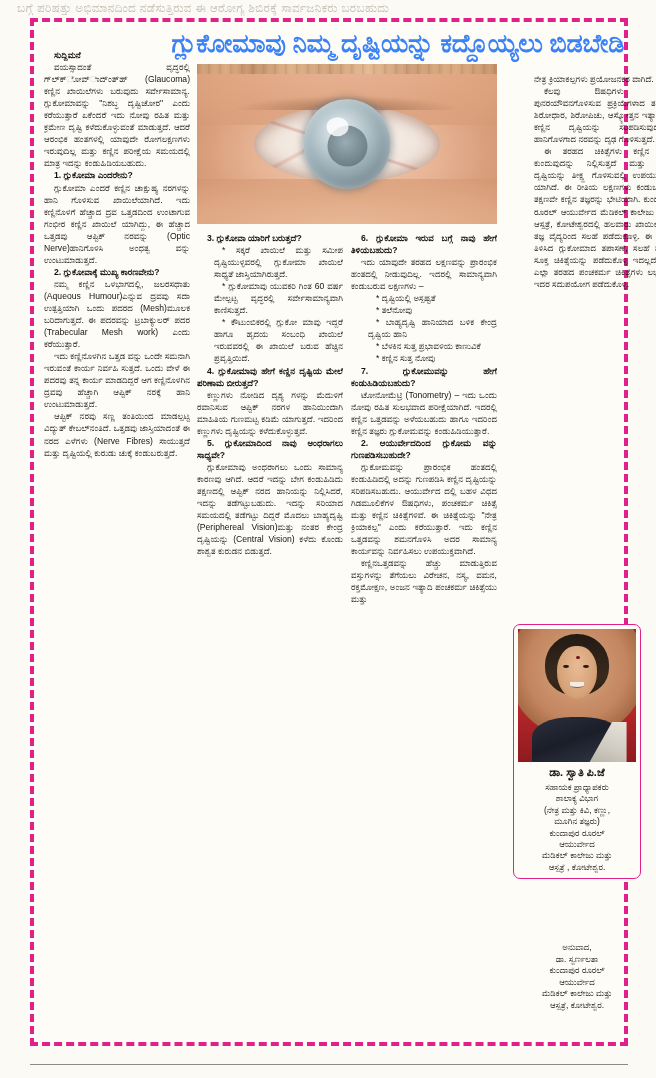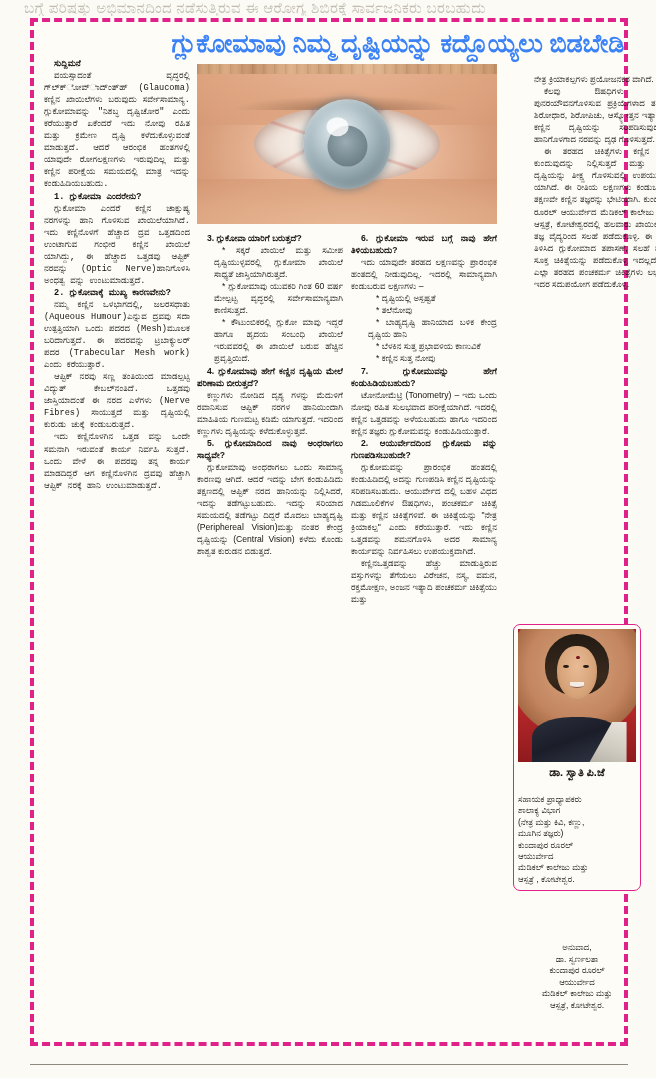--- a/index.html
+++ b/index.html
@@ -13,25 +13,25 @@
     position: relative;
     width: 656px; height: 1078px;
     background: #fbfaf4;
   }
 
   
   .bleed-strip {
     position: absolute; top: 0; left: 0; width: 656px; height: 16px;
     overflow: hidden;
     font-family: "Liberation Sans", sans-serif;
-    font-size: 15px;
+    font-size: 12px;
     color: #b9b3a6;
     letter-spacing: 0.3px;
     white-space: nowrap;
-    padding-left: 24px;
+    padding-left: 17px;
     line-height: 16px;
     opacity: .85;
   }
 
   
   .frame {
     position: absolute;
     left: 30px; top: 18px;
     width: 598px; height: 1028px;
     border: 4px dashed #e0218a;
@@ -69,21 +69,21 @@
   .col .kicker {
     font-weight: bold;
     text-indent: 10px;
     margin: 0;
   }
   .col .q {
     font-weight: bold;
     text-indent: 10px;
   }
 
-  #col1 { left: 44px;  top: 58px;  width: 146px; font-family: Liberation Mono, monospace; }
+  #col1 { left: 44px;  top: 49px;  width: 146px; }
   #col2 { left: 197px; top: 232px; width: 146px; }
   #col3 { left: 351px; top: 232px; width: 146px; }
   #col4 { left: 505px; top: 73px;  width: 140px; margin-left: 29px; }
 
   
   .eye-photo {
     position: absolute;
     left: 197px; top: 64px;
     width: 300px; height: 160px;
     overflow: hidden;
@@ -221,25 +221,26 @@
   .doc-name {
     margin-top: 4px;
     text-align: center;
     font-family: "Liberation Sans", sans-serif;
     font-weight: bold;
     font-size: 11px;
     line-height: 13px;
     color: #17110c;
   }
   .doc-lines {
+    text-align: center;
     font-family: "Liberation Sans", sans-serif;
     font-size: 8.5px;
     line-height: 11.4px;
     color: #17110c;
-    margin-top: 15px;
+    margin-top: 3px;
   }
 
   .credit {
     position: absolute;
     left: 509px; top: 942px;
     width: 136px;
     text-align: center;
     font-family: "Liberation Sans", sans-serif;
     font-size: 8.5px;
     line-height: 11.6px;
@@ -281,22 +282,22 @@
     </div>
   </div>
 
   <div class="col" id="col1">
       <p class="kicker">ಸುದ್ದಿಮನೆ</p>
       <p>ವಯಸ್ಸಾದಂತೆ ವೃದ್ಧರಲ್ಲಿ ಗ್‌ಲ್‌ಕ್‌ೋ‌ವ್‌ಾ‌ದ್‌ಂತ್‌ಹ್‌ (Glaucoma) ಕಣ್ಣಿನ ಖಾಯಿಲೆಗಳು ಬರುವುದು ಸರ್ವೇಸಾಮಾನ್ಯ. ಗ್ಲುಕೋಮಾವನ್ನು "ನಿಶಬ್ಧ ದೃಷ್ಟಿಚೋರ" ಎಂದು ಕರೆಯುತ್ತಾರೆ ಏಕೆಂದರೆ ಇದು ನೋವು ರಹಿತ ಮತ್ತು ಕ್ರಮೇಣ ದೃಷ್ಟಿ ಕಳೆದುಕೊಳ್ಳುವಂತೆ ಮಾಡುತ್ತದೆ. ಆದರೆ ಆರಂಭಿಕ ಹಂತಗಳಲ್ಲಿ ಯಾವುದೇ ರೋಗಲಕ್ಷಣಗಳು ಇರುವುದಿಲ್ಲ ಮತ್ತು ಕಣ್ಣಿನ ಪರೀಕ್ಷೆಯ ಸಮಯದಲ್ಲಿ ಮಾತ್ರ ಇದನ್ನು ಕಂಡುಹಿಡಿಯಬಹುದು.</p>
       <p class="q">1. ಗ್ಲುಕೋಮಾ ಎಂದರೇನು?</p>
       <p>ಗ್ಲುಕೋಮಾ ಎಂದರೆ ಕಣ್ಣಿನ ಚಾಕ್ಷುಷ್ಯ ನರಗಳನ್ನು ಹಾನಿ ಗೊಳಿಸುವ ಖಾಯಿಲೆಯಾಗಿದೆ. ಇದು ಕಣ್ಣಿನೊಳಗೆ ಹೆಚ್ಚಾದ ದ್ರವ ಒತ್ತಡದಿಂದ ಉಂಟಾಗುವ ಗಂಭೀರ ಕಣ್ಣಿನ ಖಾಯಿಲೆ ಯಾಗಿದ್ದು, ಈ ಹೆಚ್ಚಾದ ಒತ್ತಡವು ಆಪ್ಟಿಕ್ ನರವನ್ನು (Optic Nerve)ಹಾನಿಗೊಳಿಸಿ ಅಂಧತ್ವ ವನ್ನು ಉಂಟುಮಾಡುತ್ತದೆ.</p>
       <p class="q">2. ಗ್ಲುಕೋವಾಕ್ಕೆ ಮುಖ್ಯ ಕಾರಣವೇನು?</p>
       <p>ನಮ್ಮ ಕಣ್ಣಿನ ಒಳಭಾಗದಲ್ಲಿ, ಜಲರಸಧಾತು (Aqueous Humour)ಎನ್ನುವ ದ್ರವವು ಸದಾ ಉತ್ಪತ್ತಿಯಾಗಿ ಒಂದು ಪದರದ (Mesh)ಮೂಲಕ ಬರಿದಾಗುತ್ತದೆ. ಈ ಪದರವನ್ನು ಟ್ರಬಾಕ್ಯುಲರ್ ಪದರ (Trabecular Mesh work) ಎಂದು ಕರೆಯುತ್ತಾರೆ.</p>
+      <p>ಇದು ಕಣ್ಣಿನೊಳಗಿನ ಒತ್ತಡ ವನ್ನು ಒಂದೇ ಸಮನಾಗಿ ಇರುವಂತೆ ಕಾರ್ಯ ನಿರ್ವಹಿ ಸುತ್ತದೆ. ಒಂದು ವೇಳೆ ಈ ಪದರವು ತನ್ನ ಕಾರ್ಯ ಮಾಡದಿದ್ದರೆ ಆಗ ಕಣ್ಣಿನೊಳಗಿನ ದ್ರವವು ಹೆಚ್ಚಾಗಿ ಆಪ್ಟಿಕ್ ನರಕ್ಕೆ ಹಾನಿ ಉಂಟುಮಾಡುತ್ತದೆ.</p>
       <p>ಆಪ್ಟಿಕ್ ನರವು ಸಣ್ಣ ತಂತಿಯಿಂದ ಮಾಡಲ್ಪಟ್ಟ ವಿದ್ಯುತ್ ಕೇಬಲ್‌ನಂತಿದೆ. ಒತ್ತಡವು ಜಾಸ್ತಿಯಾದಂತೆ ಈ ನರದ ಎಳೆಗಳು (Nerve Fibres) ಸಾಯುತ್ತದೆ ಮತ್ತು ದೃಷ್ಟಿಯಲ್ಲಿ ಕುರುಡು ಚುಕ್ಕೆ ಕಂಡುಬರುತ್ತದೆ.</p>
-      <p>ಇದು ಕಣ್ಣಿನೊಳಗಿನ ಒತ್ತಡ ವನ್ನು ಒಂದೇ ಸಮನಾಗಿ ಇರುವಂತೆ ಕಾರ್ಯ ನಿರ್ವಹಿ ಸುತ್ತದೆ. ಒಂದು ವೇಳೆ ಈ ಪದರವು ತನ್ನ ಕಾರ್ಯ ಮಾಡದಿದ್ದರೆ ಆಗ ಕಣ್ಣಿನೊಳಗಿನ ದ್ರವವು ಹೆಚ್ಚಾಗಿ ಆಪ್ಟಿಕ್ ನರಕ್ಕೆ ಹಾನಿ ಉಂಟುಮಾಡುತ್ತದೆ.</p>
     </div>
   <div class="col" id="col2">
       <p class="q">3. ಗ್ಲುಕೋವಾ ಯಾರಿಗೆ ಬರುತ್ತದೆ?</p>
       <p class="bullet">* ಸಕ್ಕರೆ ಖಾಯಿಲೆ ಮತ್ತು ಸಮೀಪ ದೃಷ್ಟಿಯುಳ್ಳವರಲ್ಲಿ ಗ್ಲುಕೋಮಾ ಖಾಯಿಲೆ ಸಾಧ್ಯತೆ ಜಾಸ್ತಿಯಾಗಿರುತ್ತದೆ.</p>
       <p class="bullet">* ಗ್ಲುಕೋಮಾವು ಯುವಕರಿ ಗಿಂತ 60 ವರ್ಷ ಮೇಲ್ಪಟ್ಟ ವೃದ್ಧರಲ್ಲಿ ಸರ್ವೇಸಾಮಾನ್ಯವಾಗಿ ಕಾಣಿಸುತ್ತದೆ.</p>
       <p class="bullet">* ಕೌಟುಂಬಿಕರಲ್ಲಿ ಗ್ಲುಕೋ ಮಾವು ಇದ್ದರೆ ಹಾಗೂ ಹೃದಯ ಸಂಬಂಧಿ ಖಾಯಿಲೆ ಇರುವವರಲ್ಲಿ ಈ ಖಾಯಿಲೆ ಬರುವ ಹೆಚ್ಚಿನ ಪ್ರವೃತ್ತಿಯಿದೆ.</p>
       <p class="q">4. ಗ್ಲುಕೋಮಾವು ಹೇಗೆ ಕಣ್ಣಿನ ದೃಷ್ಟಿಯ ಮೇಲೆ ಪರಿಣಾಮ ಬೀರುತ್ತದೆ?</p>
       <p>ಕಣ್ಣುಗಳು ನೋಡಿದ ದೃಶ್ಯ ಗಳನ್ನು ಮೆದುಳಿಗೆ ರವಾನಿಸುವ ಆಪ್ಟಿಕ್ ನರಗಳ ಹಾನಿಯಿಂದಾಗಿ ಮಾಹಿತಿಯ ಗುಣಮಟ್ಟ ಕಡಿಮೆ ಯಾಗುತ್ತದೆ. ಇದರಿಂದ ಕಣ್ಣುಗಳು ದೃಷ್ಟಿಯನ್ನು ಕಳೆದುಕೊಳ್ಳುತ್ತವೆ.</p>
       <p class="q">5. ಗ್ಲುಕೋಮಾದಿಂದ ನಾವು ಅಂಧರಾಗಲು ಸಾಧ್ಯವೇ?</p>
       <p>ಗ್ಲುಕೋಮಾವು ಅಂಧರಾಗಲು ಒಂದು ಸಾಮಾನ್ಯ ಕಾರಣವು ಆಗಿದೆ. ಆದರೆ ಇದನ್ನು ಬೇಗ ಕಂಡುಹಿಡಿದು ತಕ್ಷಣದಲ್ಲಿ ಆಪ್ಟಿಕ್ ನರದ ಹಾನಿಯನ್ನು ನಿಲ್ಲಿಸಿದರೆ, ಇದನ್ನು ತಡೆಗಟ್ಟುಬಹುದು. ಇದನ್ನು ಸರಿಯಾದ ಸಮಯದಲ್ಲಿ ತಡೆಗಟ್ಟು ದಿದ್ದರೆ ಮೊದಲು ಬಾಹ್ಯದೃಷ್ಟಿ (Periphereal Vision)ಮತ್ತು ನಂತರ ಕೇಂದ್ರ ದೃಷ್ಟಿಯನ್ನು (Central Vision) ಕಳೆದು ಕೊಂಡು ಶಾಶ್ವತ ಕುರುಡನ ಬಿಡುತ್ತದೆ.</p>

